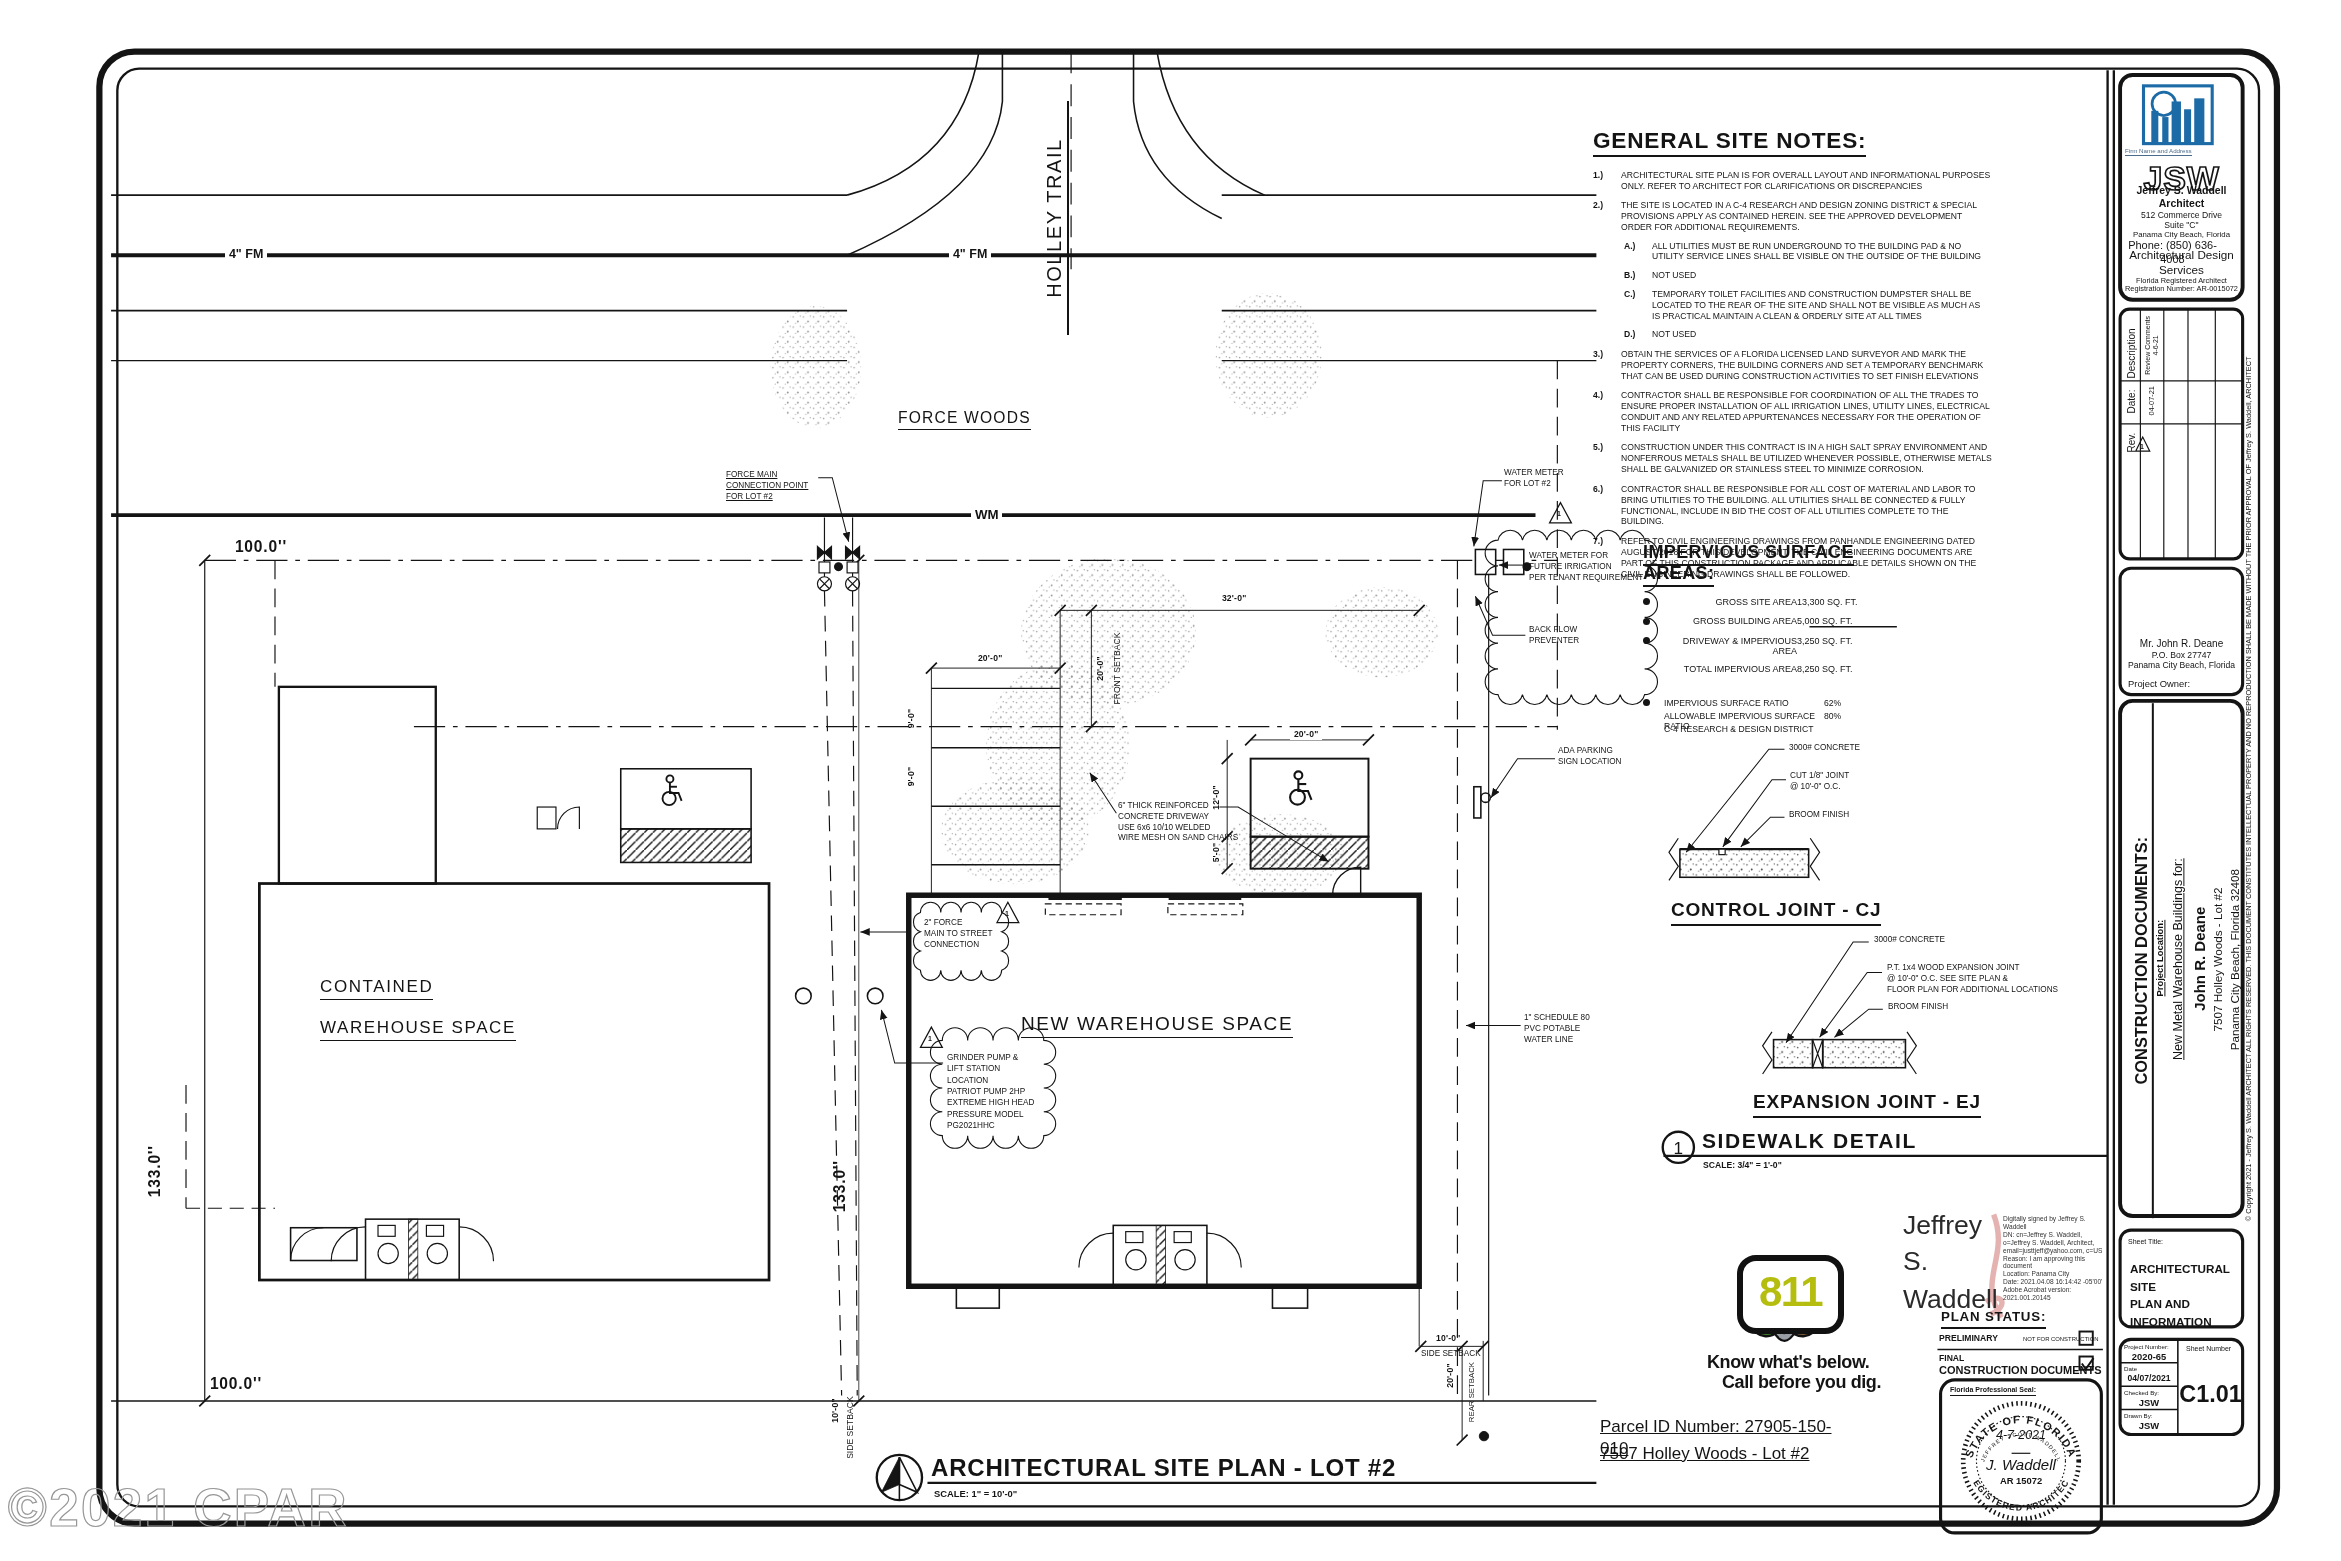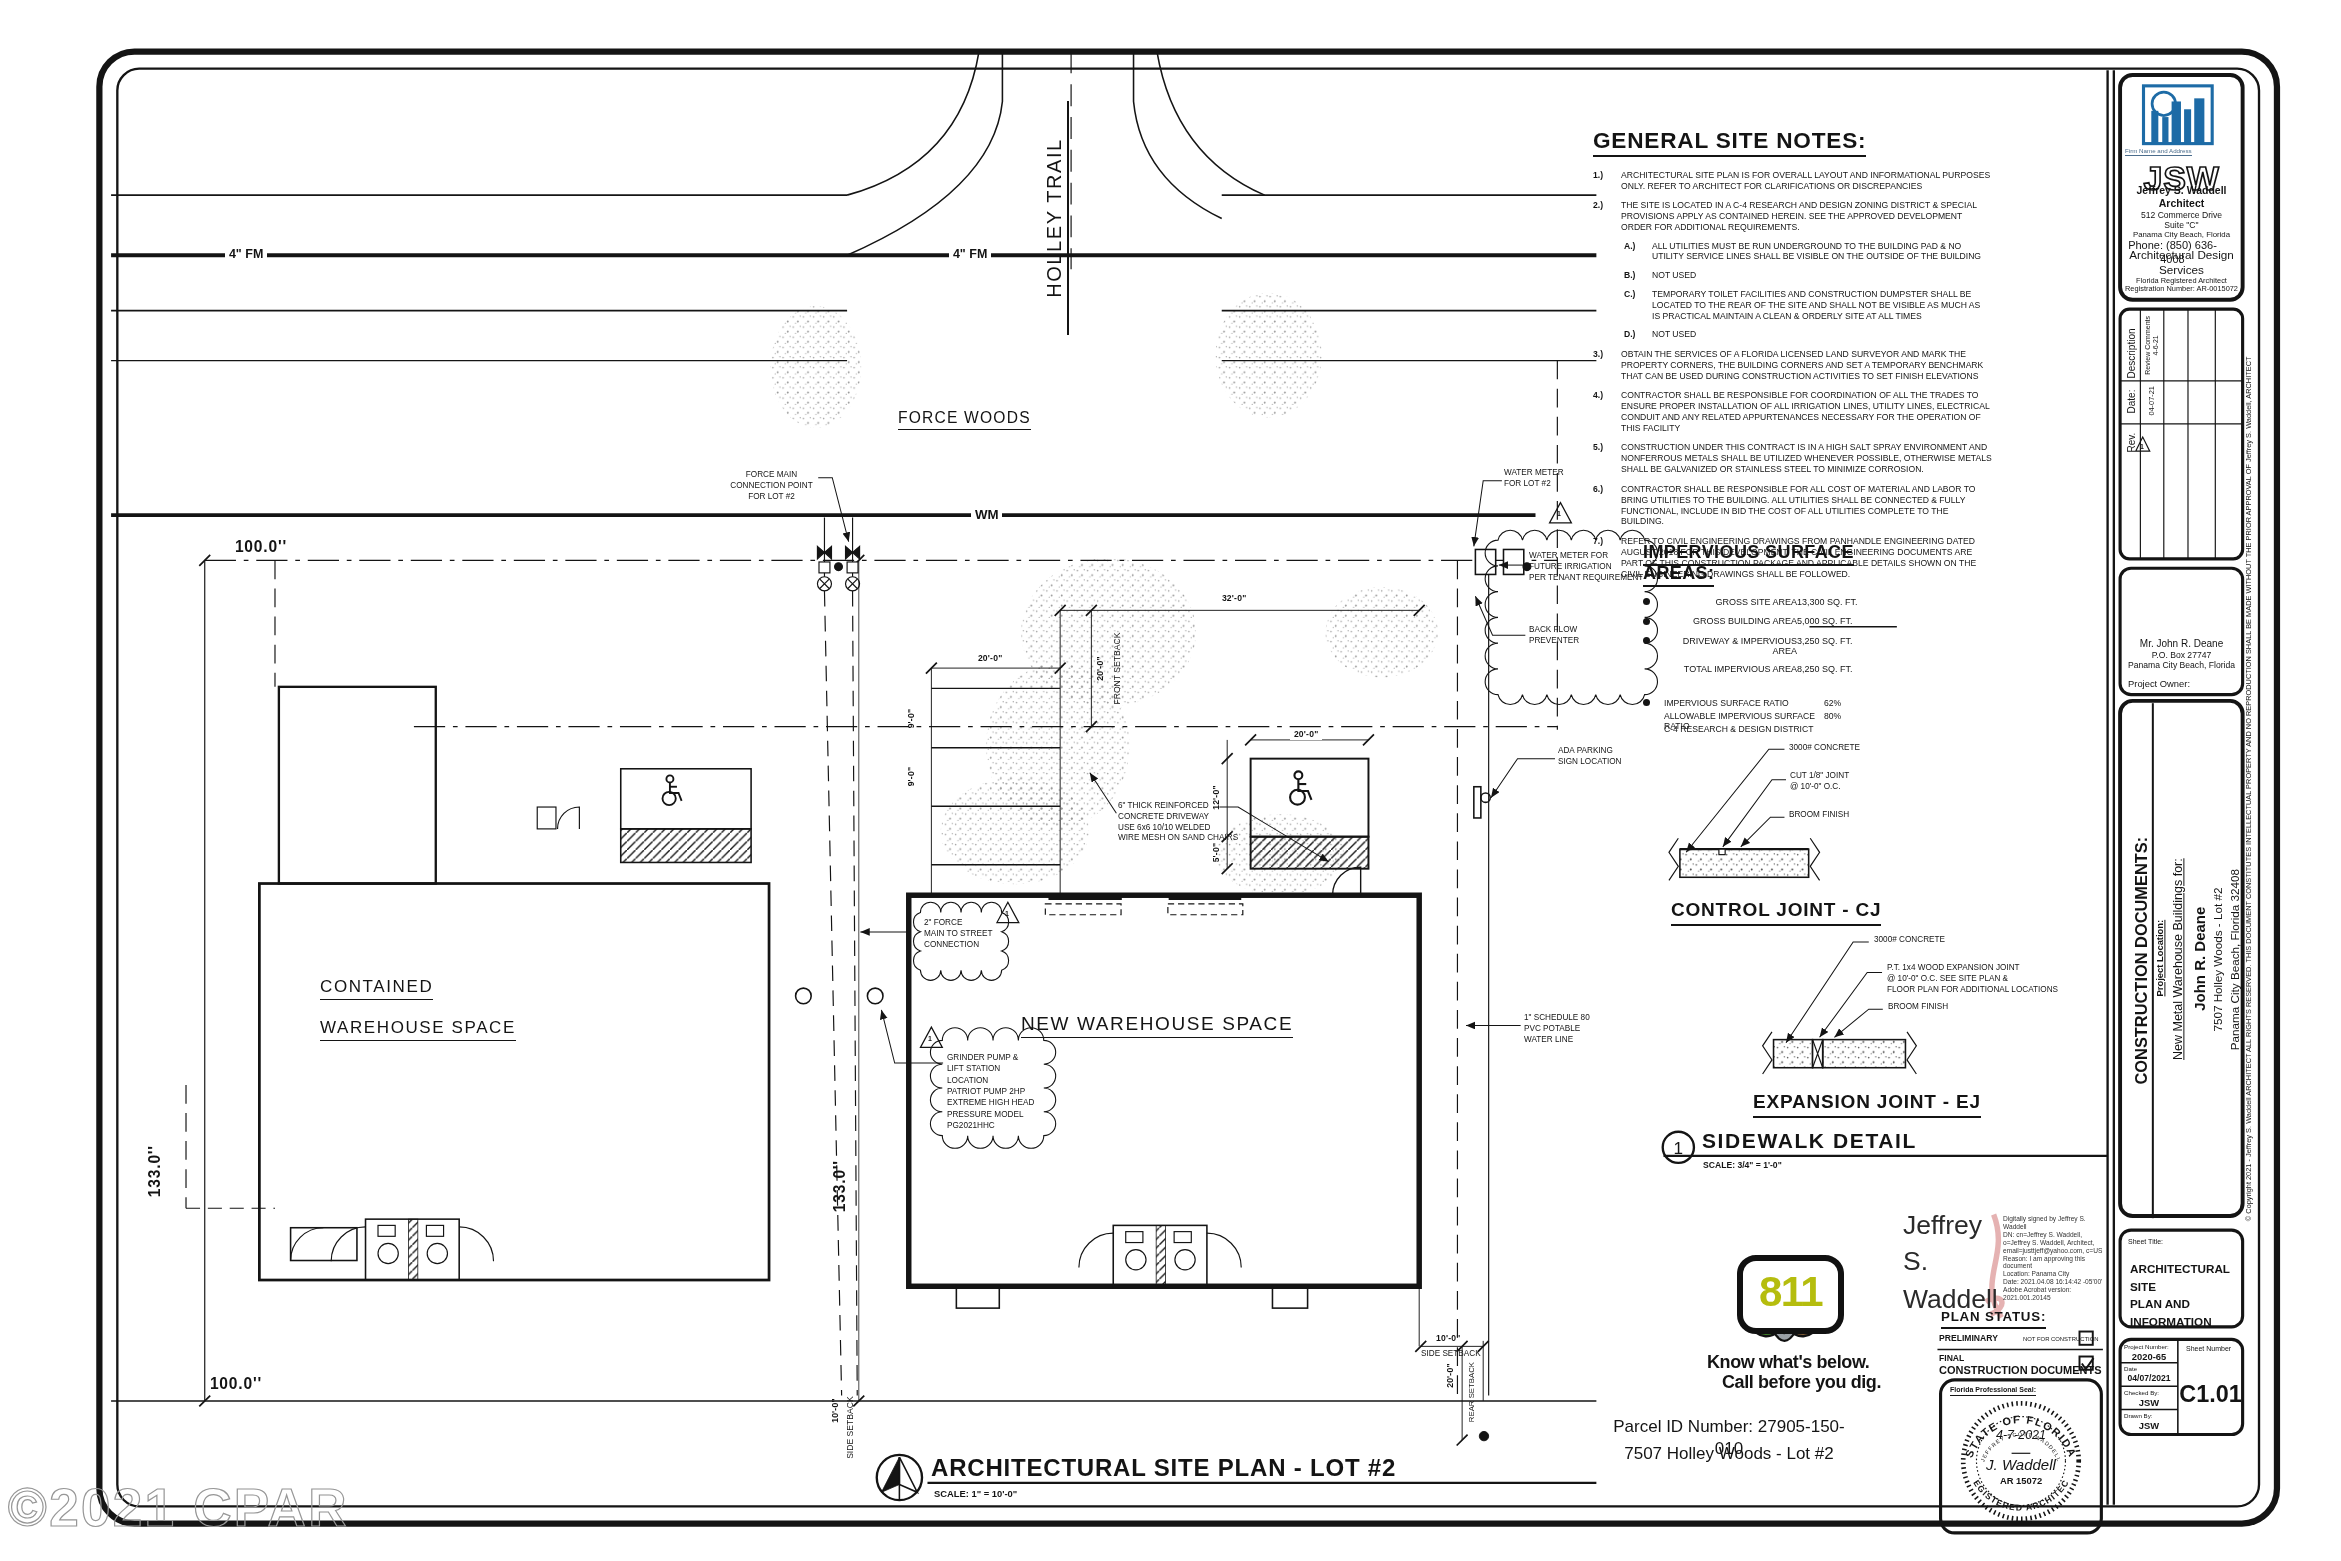--- a/index.html
+++ b/index.html
@@ -1,21 +1,21 @@
 <!DOCTYPE html>
 <html style="font-size:12.5px"><head>
 <meta charset="utf-8">
 <style>
   html,body{margin:0;padding:0;background:#fff;}
   body{width:2342px;height:1561px;font-family:"Liberation Sans",sans-serif;}
   #sheet{position:relative;width:2342px;height:1561px;background:#fff;overflow:hidden;color:#141414;}
   svg{position:absolute;left:0;top:0;}
   .t{position:absolute;white-space:pre-line;color:#141414;line-height:1.3;}
   .c{text-align:center;}
-  .r{text-align:center;}
+  .r{text-align:left;text-decoration:underline;}
   .b{font-weight:bold;}
   .hu{border-bottom:2.3px solid #141414;padding-bottom:1.6px;}
   .u1{border-bottom:1.6px solid #141414;padding-bottom:0.8px;}
   .rot{transform:rotate(-90deg);transform-origin:center center;text-align:center;}
   .small{font-size:8.2px;line-height:1.32;}
   .dim{font-size:8.6px;font-weight:bold;letter-spacing:0.2px;}
   .bigdim{font-size:15.6px;font-weight:bold;letter-spacing:0.8px;}
   .wbg{background:#fff;padding:0 3.9px;}
   .notetxt{font-size:8.6px;line-height:1.27;}
   .notenum{font-size:8.6px;font-weight:bold;width:28px;flex:none;}

